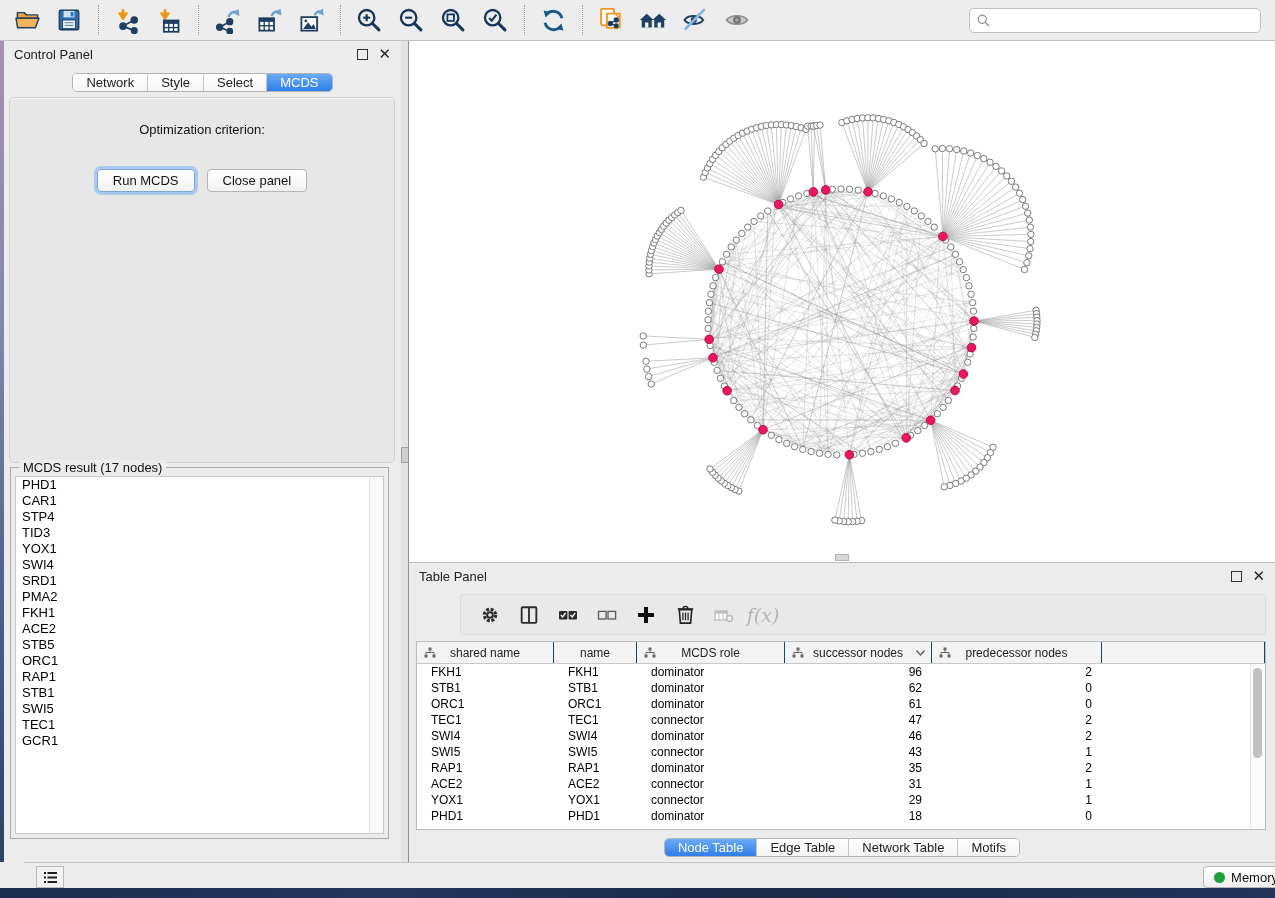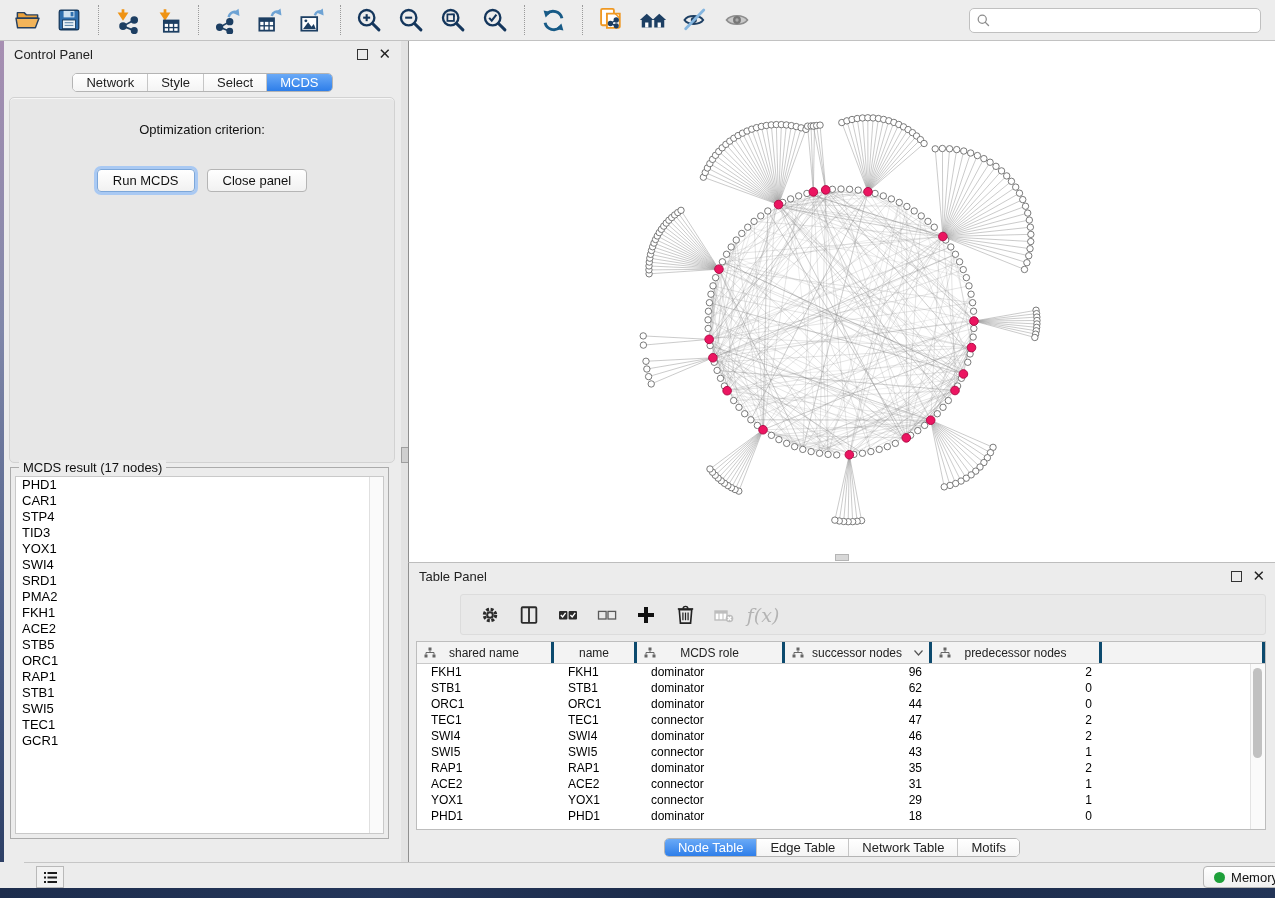--- a/index.html
+++ b/index.html
@@ -75,21 +75,21 @@
   .tpanel{position:absolute;left:408px;top:562px;width:867px;height:300px;background:#ececec;
     border-left:1px solid #8f8f8f;border-top:1px solid #bdbdbd;box-sizing:border-box;}
   .ttoolbar{position:absolute;left:7px;right:9px;top:31px;height:41px;background:#e9e9e9;
     border:1px solid #dcdcdc;border-radius:3px;display:flex;align-items:center;padding-left:14px;box-sizing:border-box;margin-left:44px;}
   .ttbtn{width:30px;height:30px;display:flex;align-items:center;justify-content:center;margin-right:9px;}
   .fx-glyph{font-family:"DejaVu Serif","Liberation Serif",serif;font-style:italic;font-size:19px;color:#b3b3b3;}
   .ttable{position:absolute;left:7px;right:9px;top:78px;bottom:32px;background:#fff;border:1px solid #bdbdbd;overflow:hidden;}
   .tr{display:grid;grid-template-columns:137px 83px 148px 147px 170px 1fr;}
   .tr.head{background:#f3f3f3;border-bottom:1px solid #c9c9c9;height:21px;}
   .th{display:flex;align-items:center;justify-content:center;font-size:12px;color:#222;
-    border-right:3px solid #0c4a6e;position:relative;gap:5px;}
+    border-right:1px solid #0c4a6e;position:relative;gap:5px;}
   .th .colicon{position:absolute;left:7px;top:5px;}
   .th .sortchev{position:absolute;right:6px;top:8px;}
   .td{font-size:12px;color:#000;height:16px;line-height:16px;padding-left:14px;white-space:nowrap;overflow:hidden;}
   .td.num{text-align:right;padding-left:0;padding-right:10px;}
   .tscroll{position:absolute;top:22px;right:0;bottom:0;width:14px;background:#fafafa;border-left:1px solid #e3e3e3;}
   .tscroll .thumb{position:absolute;left:2px;top:4px;width:9px;height:90px;background:#c1c1c1;border-radius:5px;}
   .ttabs{position:absolute;left:0;right:0;bottom:5px;display:flex;justify-content:center;}
   
   .statusbar{position:absolute;left:0;top:862px;width:1275px;height:26px;background:#ececec;border-top:1px solid #c6c6c6;margin-left:24px;}
   .status-left-btn{position:absolute;left:12px;top:3px;width:26px;height:20px;background:#f2f2f2;border:1px solid #b9b9b9;
@@ -1114,21 +1114,21 @@
             <div class="td">STB1</div>
             <div class="td">dominator</div>
             <div class="td num">62</div>
             <div class="td num">0</div>
             <div class="td"></div>
           </div>
           <div class="tr">
             <div class="td">ORC1</div>
             <div class="td">ORC1</div>
             <div class="td">dominator</div>
-            <div class="td num">44</div>
+            <div class="td num">61</div>
             <div class="td num">0</div>
             <div class="td"></div>
           </div>
           <div class="tr">
             <div class="td">TEC1</div>
             <div class="td">TEC1</div>
             <div class="td">connector</div>
             <div class="td num">47</div>
             <div class="td num">2</div>
             <div class="td"></div>

